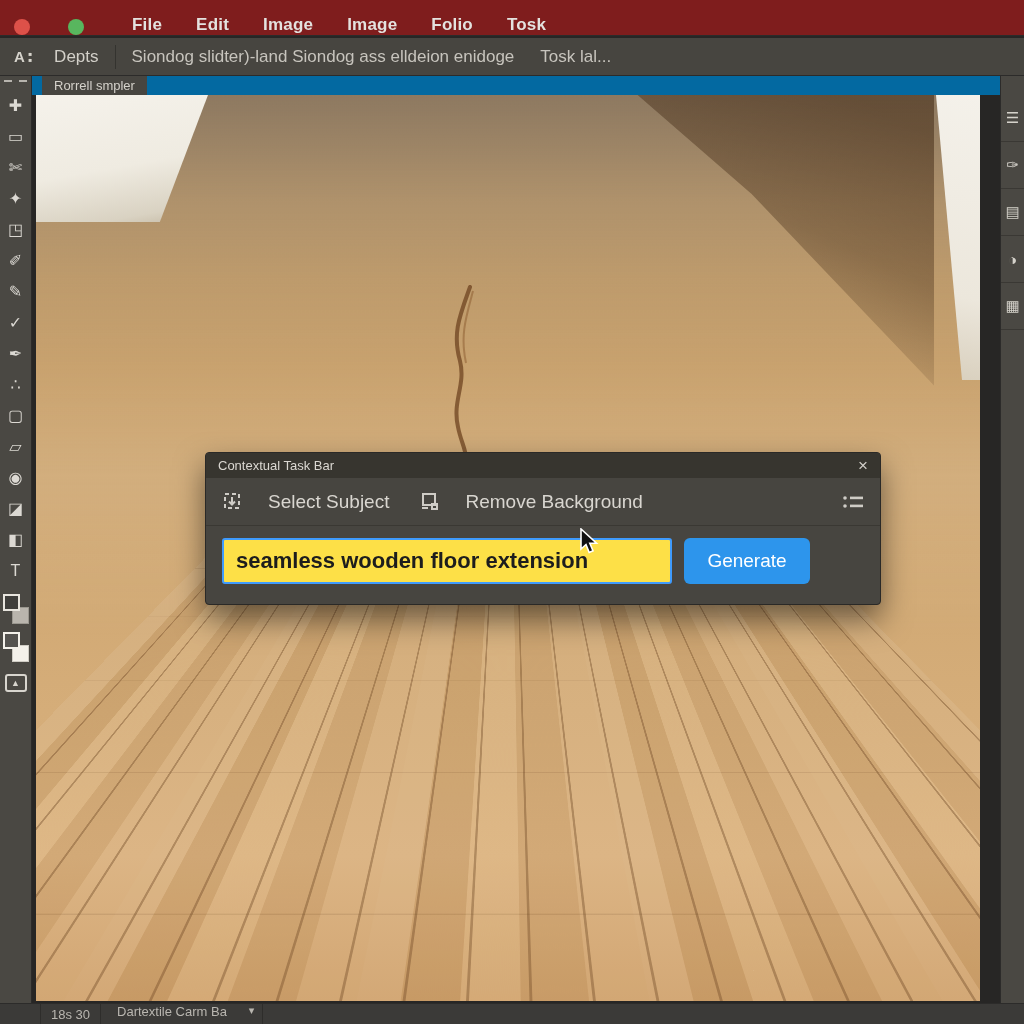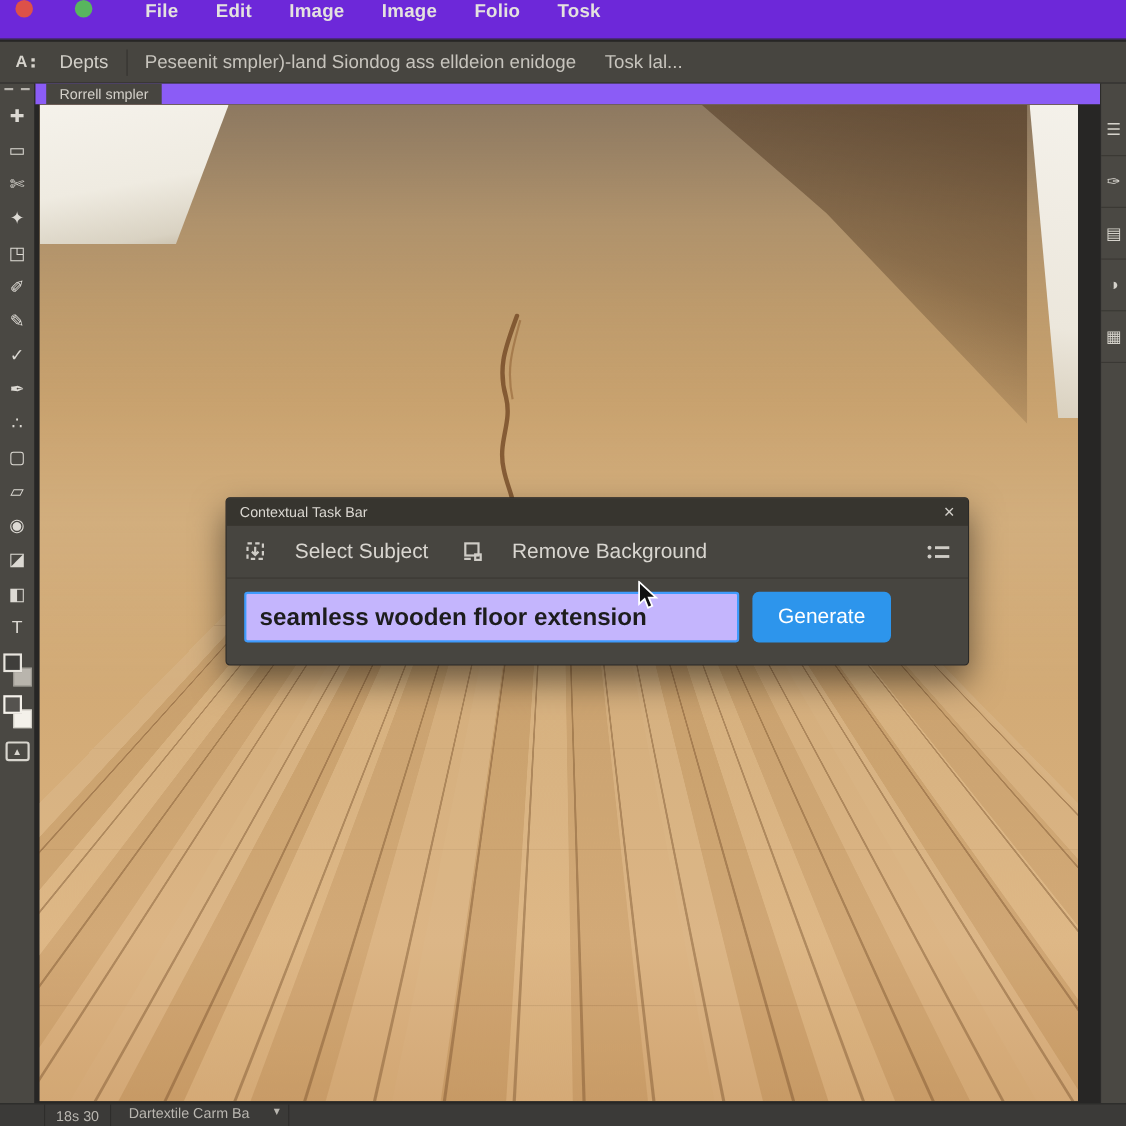--- a/index.html
+++ b/index.html
@@ -2,41 +2,41 @@
 <html><head>
 <meta charset="utf-8">
 <style>
   * { margin:0; padding:0; box-sizing:border-box; }
   html,body { width:1024px; height:1024px; background:#1e1d1c; }
   body { font-family:"Liberation Sans", sans-serif; }
   .app { position:relative; width:1024px; height:1024px; overflow:hidden; background:#272625; }
 
   
   .menu-bar { position:absolute; left:0; top:0; width:1024px; height:36px;
-    background:#6d28d9; display:flex; align-items:flex-start; gap:34px; padding-left:14px;
+    background:#7f1d1d; display:flex; align-items:flex-end; gap:34px; padding-left:14px;
     border-bottom:1px solid #2c2b2a; }
   .traffic { width:16px; height:16px; border-radius:50%; flex:0 0 auto; }
   .traffic.red { background:#dd5149; margin-right:4px; }
   .traffic.green { background:#58b65e; margin-right:14px; }
   .menu-item { color:#e4e2df; font-size:17px; font-weight:700; letter-spacing:.2px; cursor:default; }
 
   
   .options-bar { position:absolute; left:0; top:38px; width:1024px; height:38px;
     background:#474540; border-bottom:1px solid #2c2b2a; display:flex; align-items:center;
     color:#cbc8c1; font-size:17px; }
   .tool-preset { margin-left:14px; display:flex; align-items:center; gap:3px; color:#d6d3cc; }
   .tool-preset .a { font-size:15px; font-weight:700; }
   .tool-preset .dots { font-size:12px; letter-spacing:0; line-height:6px; }
   .opt-label { margin-left:22px; color:#d3d0c9; }
   .v-sep { width:1px; height:24px; background:#34332f; margin:0 16px; }
   .opt-text { color:#c7c4bd; white-space:nowrap; }
   .opt-right { margin-left:26px; color:#c7c4bd; }
 
   
-  .tab-bar { position:absolute; left:32px; top:76px; width:968px; height:19px; background:#8b5cf6; }
+  .tab-bar { position:absolute; left:32px; top:76px; width:968px; height:19px; background:#0369a1; }
   .doc-tab { position:absolute; left:10px; top:0; height:19px; padding:0 12px; background:#474540;
     color:#d4d1ca; font-size:13px; display:flex; align-items:center; }
 
   
   .tools-panel { position:absolute; left:0; top:76px; width:32px; height:927px; background:#4a4843;
     display:flex; flex-direction:column; align-items:center; border-right:1px solid #2c2b2a; }
   .tools-ticks { height:14px; width:100%; display:flex; justify-content:space-between; padding:4px 4px 0 4px; }
   .tools-ticks i { display:block; width:8px; height:2px; background:#b7b4ae; }
   .tool { width:30px; height:31px; display:flex; align-items:center; justify-content:center;
     color:#dcd9d3; font-size:16px; cursor:default; }
@@ -95,21 +95,21 @@
     background:#474540; border:1px solid #2a2927; box-shadow:0 14px 30px rgba(0,0,0,.5); }
   .tb-header { height:25px; background:#37352f; display:flex; align-items:center; padding:0 12px;
     color:#dbd8d2; font-size:13px; }
   .tb-close { margin-left:auto; color:#d2cfc9; font-size:17px; line-height:1; cursor:default; }
   .tb-row1 { height:48px; display:flex; align-items:center; padding:0 16px; gap:12px;
     color:#d9d6d0; font-size:19px; border-bottom:1px solid #3a3833; }
   .tb-btn { display:flex; align-items:center; gap:24px; cursor:default; }
   .tb-btn + .tb-btn { margin-left:18px; }
   .tb-menu { margin-left:auto; cursor:default; display:flex; align-items:center; }
   .tb-row2 { display:flex; align-items:center; gap:12px; padding:12px 16px 20px 16px; }
-  .prompt-input { width:450px; height:46px; background:#c4b5fd; border:2px solid #3f9bfd; border-radius:3px;
+  .prompt-input { width:450px; height:46px; background:#fde047; border:2px solid #3f9bfd; border-radius:3px;
     font-family:"Liberation Sans", sans-serif; font-size:22px; font-weight:600; color:#1d1d1d; padding:0 12px; outline:none; }
   .generate-btn { width:126px; height:46px; background:#2d95ec; border:none; border-radius:6px;
     color:#ffffff; font-family:"Liberation Sans", sans-serif; font-size:19px; font-weight:500; cursor:default; }
 
   .cursor { position:absolute; left:578px; top:528px; pointer-events:none; }
   svg .ico { stroke:#cfccc6; fill:none; stroke-width:2; }
 </style>
 </head>
 <body>
 
@@ -126,21 +126,21 @@
     <span class="menu-item">Tosk</span>
   </div>
 
   <div class="options-bar">
     <span class="tool-preset">
       <span class="a">A</span>
       <span class="dots">▪<br>▪</span>
     </span>
     <span class="opt-label">Depts</span>
     <span class="v-sep"></span>
-    <span class="opt-text">Peseenit smpler)-land Siondog ass elldeion enidoge</span>
+    <span class="opt-text">Siondog slidter)-land Siondog ass elldeion enidoge</span>
     <span class="opt-right">Tosk lal...</span>
   </div>
 
   <div class="tab-bar">
     <div class="doc-tab">
       <span>Rorrell smpler</span>
     </div>
   </div>
 
   <div class="tools-panel">

